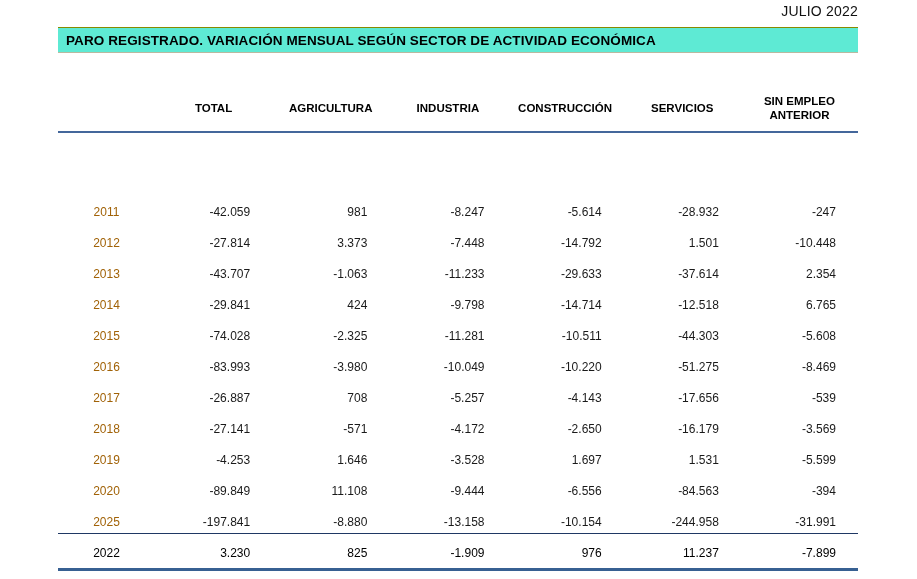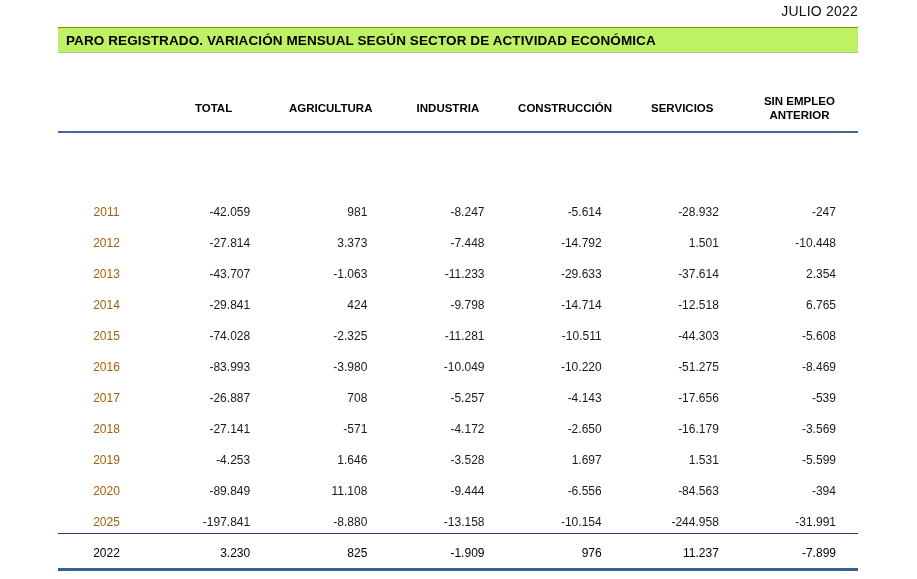--- a/index.html
+++ b/index.html
@@ -24,21 +24,21 @@
     font-weight: 400;
     color: #111111;
     letter-spacing: 0.2px;
   }
   .title-bar {
     position: absolute;
     left: 58px;
     top: 27px;
     width: 800px;
     height: 26px;
-    background: #bef264;
+    background: #5eead4;
     border-top: 1px solid #898900;
     border-bottom: 1px solid #b9b9a0;
     display: flex;
     align-items: center;
     padding-left: 8px;
   }
   .title-bar .title-text {
     font-size: 13.5px;
     font-weight: 700;
     color: #000000;

